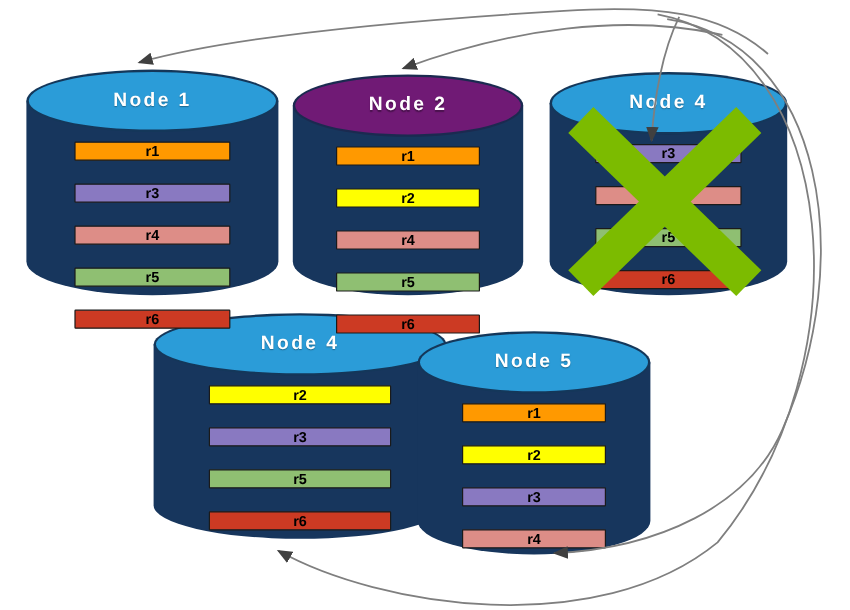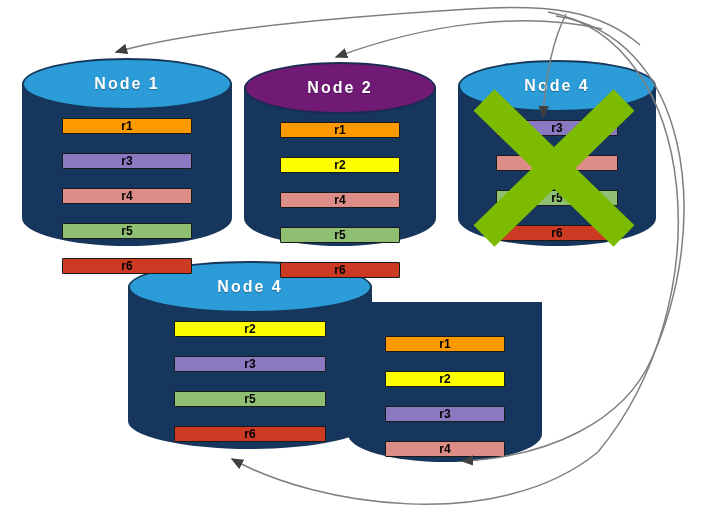--- a/index.html
+++ b/index.html
@@ -116,20 +116,23 @@
     <div class="bars">
       <div class="bar" style="background-color: rgb(255, 255, 0);">r2</div>
       <div class="bar" style="background-color: rgb(137, 121, 193);">r3</div>
       <div class="bar" style="background-color: rgb(143, 191, 114);">r5</div>
       <div class="bar" style="background-color: rgb(204, 58, 35);">r6</div>
     </div>
   </div>
 
   <div class="node" style="left:348px;top:276px;width:194px;height:186px">
     <div class="cyl-body" style="background-color: rgb(23, 54, 93);"></div>
+    <div class="cyl-cap" style="background-color: rgb(43, 156, 216);">
+      <span class="node-label">Node 5</span>
+    </div>
     <div class="bars">
       <div class="bar" style="background-color: rgb(255, 153, 0);">r1</div>
       <div class="bar" style="background-color: rgb(255, 255, 0);">r2</div>
       <div class="bar" style="background-color: rgb(137, 121, 193);">r3</div>
       <div class="bar" style="background-color: rgb(221, 141, 135);">r4</div>
     </div>
   </div>
 
   <svg class="overlay" viewBox="0 0 708 508">
     <defs>

